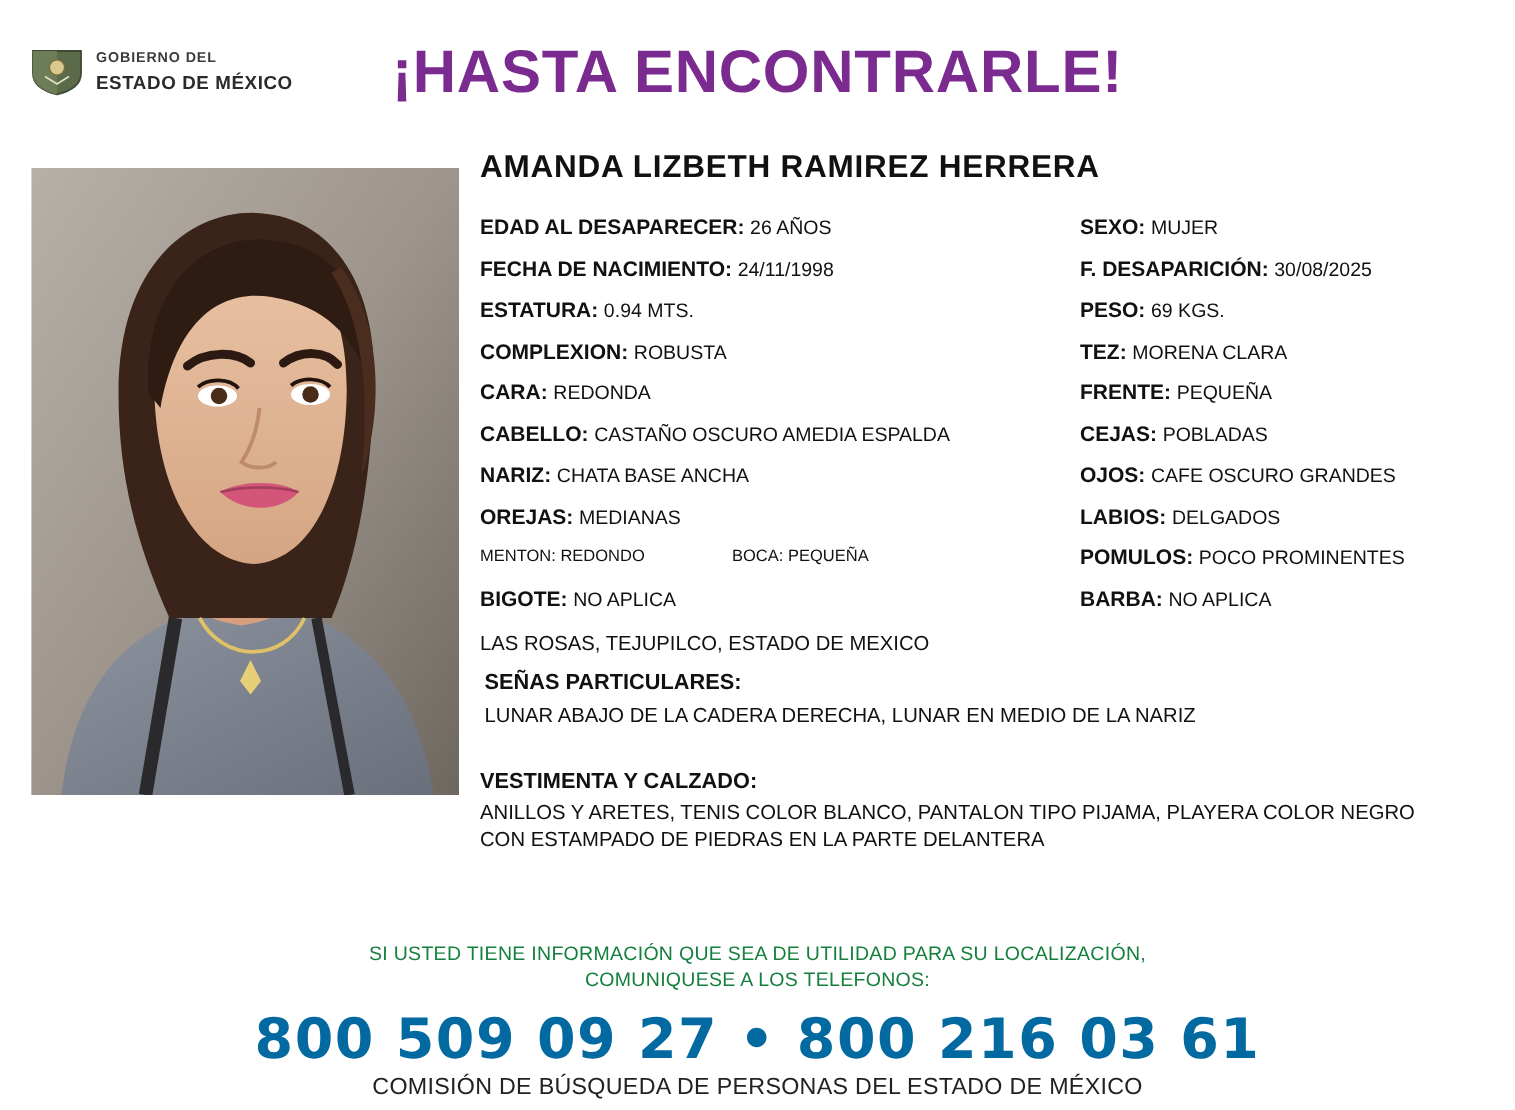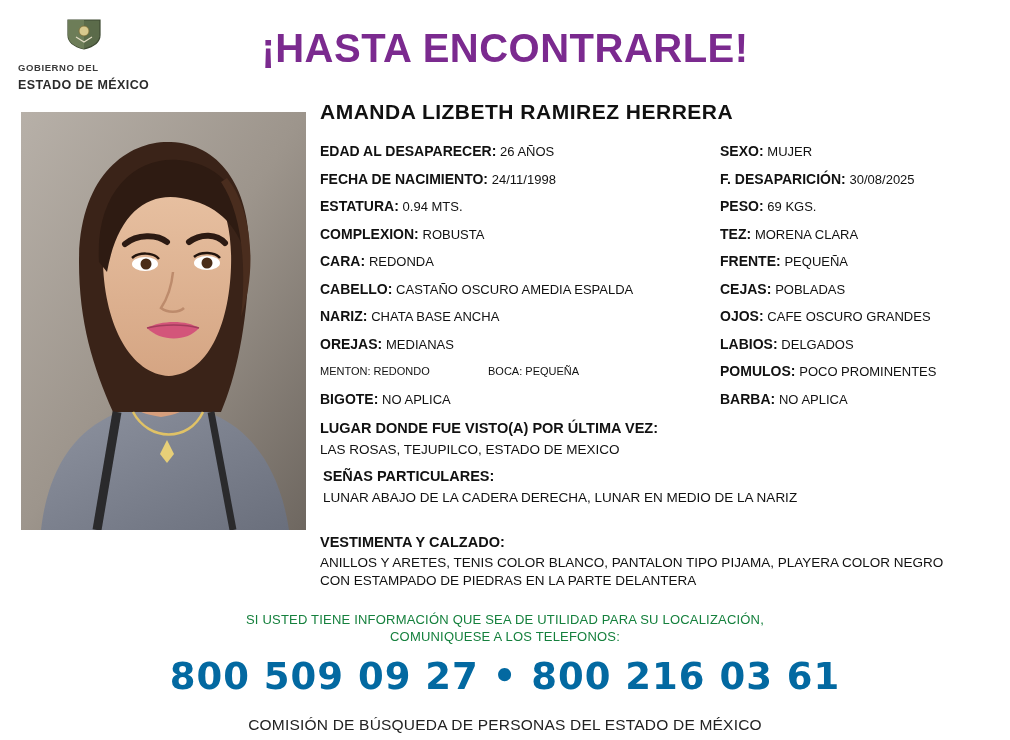--- a/index.html
+++ b/index.html
@@ -17,25 +17,24 @@
   }
 
   
   .header {
     position: relative;
     height: 88px;
   }
   .logo {
     position: absolute;
     left: 18px;
-    top: 17px;
+    top: 28px;
     display: flex;
-    align-items: center;
+    align-items: flex-end;
     gap: 6px;
-    flex-direction: column;
   }
   .logo-shield {
     width: 40px;
     height: 34px;
   }
   .logo-text {
     line-height: 1.15;
   }
   .logo-line1 {
     font-size: 9.5px;
@@ -150,21 +149,21 @@
   }
   .phones {
     margin-top: 10px;
     font-size: 37px;
     font-weight: bold;
     color: #0369a1;
     letter-spacing: 1px;
     font-family: "DejaVu Sans", sans-serif;
   }
   .agency {
-    margin-top: 18px;
+    margin-top: 2px;
     font-size: 15.5px;
     color: #222;
     letter-spacing: 0.2px;
   }
 </style>
 </head>
 <body>
 
 <div class="header">
   <div class="logo">
@@ -335,21 +334,20 @@
         <span class="lbl">BIGOTE:</span>
         <span class="val">NO APLICA</span>
       </div>
       <div class="field">
         <span class="lbl">BARBA:</span>
         <span class="val">NO APLICA</span>
       </div>
     </div>
 
     <div class="block">
-      <span class="lbl">LUGAR DONDE FUE VISTO(A) POR ÚLTIMA VEZ:</span>
       <span class="val">LAS ROSAS, TEJUPILCO, ESTADO DE MEXICO</span>
     </div>
 
     <div class="block indent">
       <span class="lbl">SEÑAS PARTICULARES:</span>
       <span class="val">LUNAR ABAJO DE LA CADERA DERECHA, LUNAR EN MEDIO DE LA NARIZ</span>
     </div>
 
     <div class="block spacer-block">
       <span class="lbl">VESTIMENTA Y CALZADO:</span>

